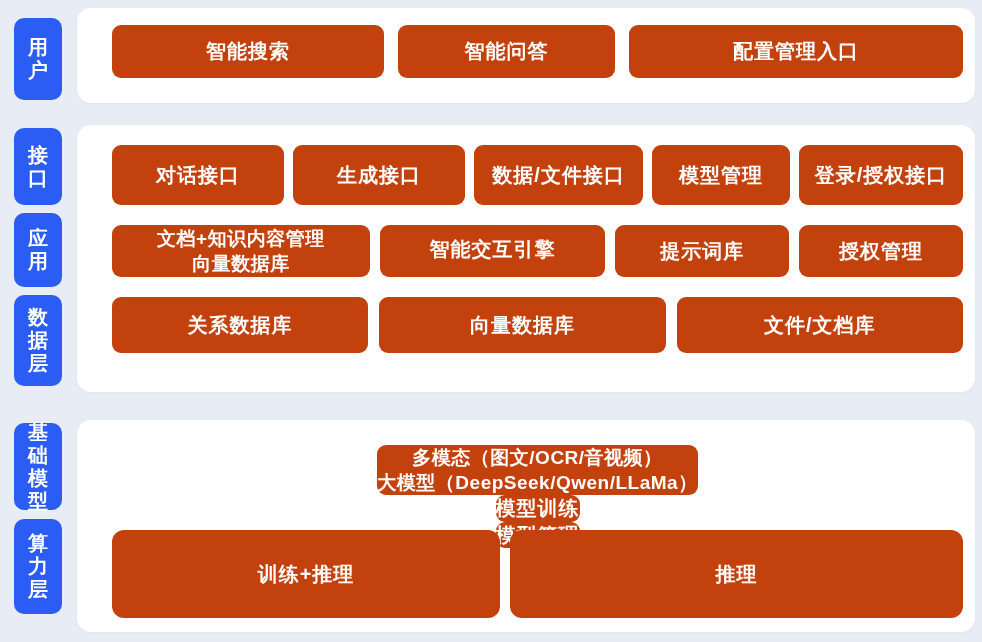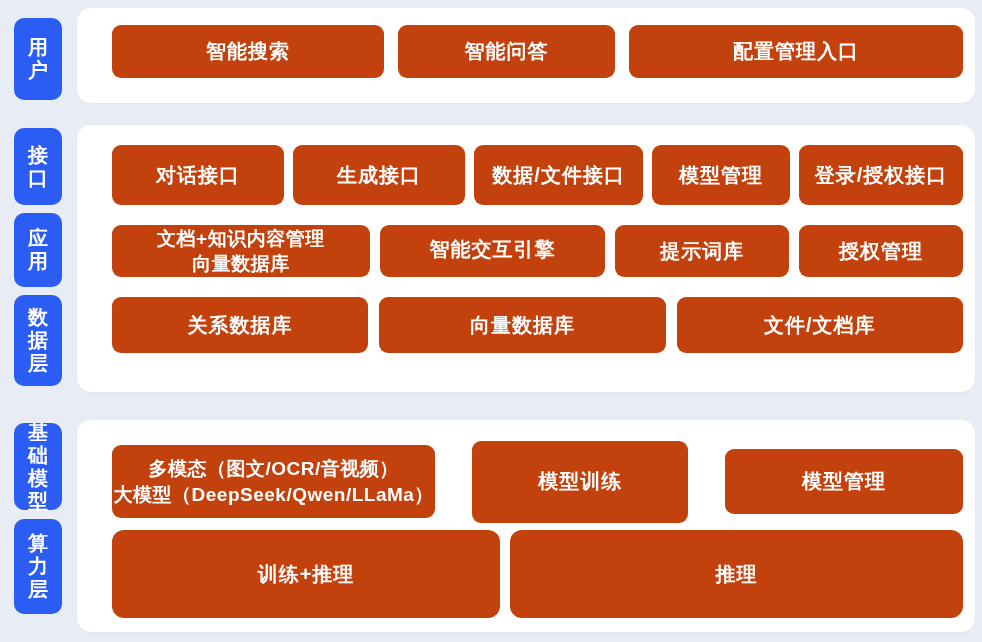--- a/index.html
+++ b/index.html
@@ -89,21 +89,21 @@
   #row-data { margin-top: 20px; height: 56px; column-gap: 11px; }
   #blk-reldb   { flex: 255 0 0; }
   #blk-vecdb   { flex: 285 0 0; }
   #blk-filedoc { flex: 285 0 0; }
 
   
   #band-bottom { margin-top: 28px; height: 212px; }
   #lbl-foundation { margin-top: 3px; height: 87px; }
   #lbl-compute    { margin-top: 9px; height: 95px; }
   #band-bottom .panel { padding-top: 25px; border-bottom-left-radius: 14px; }
-  #row-foundation { height: 73px; column-gap: 37px; align-items: center; }
+  #row-foundation { height: 73px; column-gap: 37px; align-items: center; flex-direction: column; }
   #blk-llm       { flex: 333 0 0; height: 73px; }
   #blk-training  { flex: 222 0 0; height: 82px; }
   #blk-modelmgmt { flex: 245 0 0; height: 65px; }
   #row-compute { margin-top: 12px; height: 88px; column-gap: 10px; }
   #blk-traininfer { flex: 388 0 0; border-radius: 12px; }
   #blk-infer      { flex: 453 0 0; border-radius: 12px; }
 </style>
 </head>
 <body>
 

